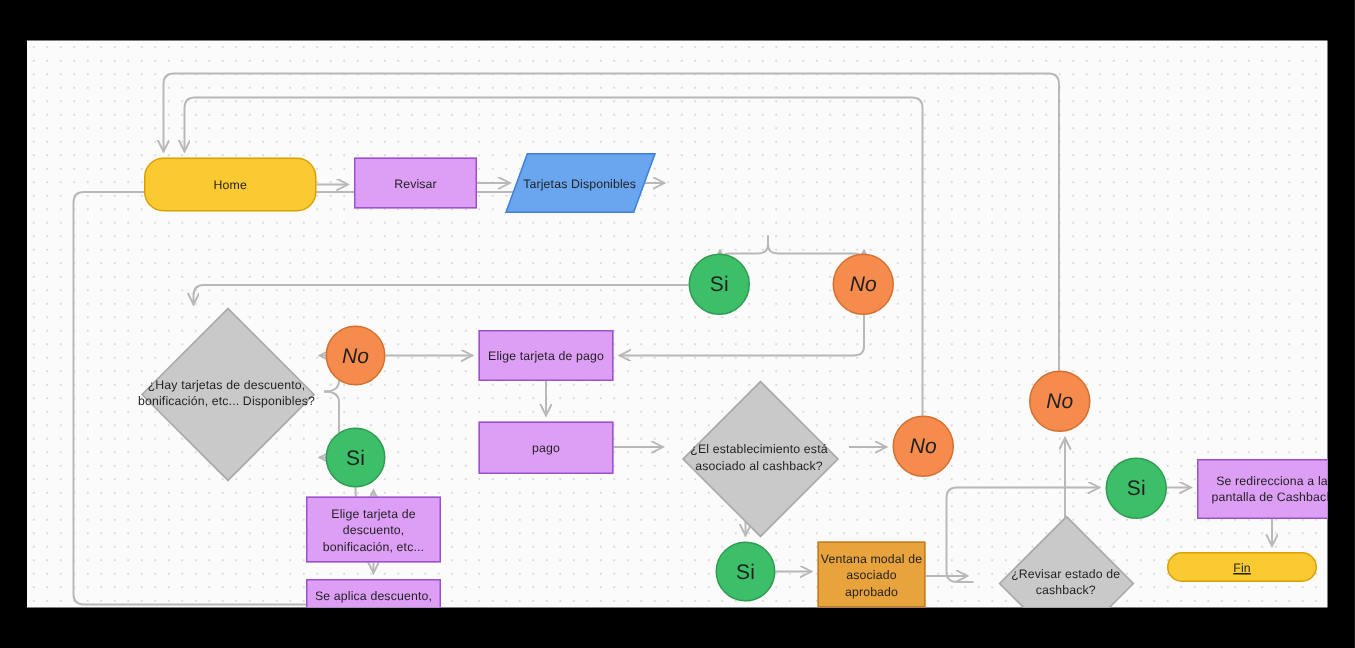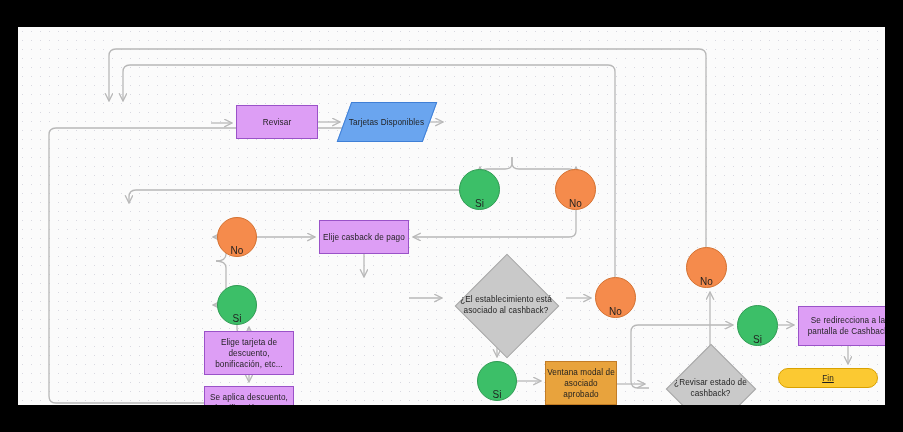--- a/index.html
+++ b/index.html
@@ -18,23 +18,23 @@
   .purple{border:1px solid #9a52c8;background:#dd9ef5;}
   .orangebox{border:1px solid #c27c26;background:#e8a33d;}
   .terminal{background:#fbc932;border:1px solid #d9a100;border-radius:13px;}
   .para{background:#6aa5ef;border:1px solid #3f7fd6;}
   .para .inner{transform:skewX(20deg);}
   .diamond{background:transparent;border:none;}
   .diamond .dshape{position:absolute;left:0;top:0;width:100%;height:100%;
         background:#c9c9c9;border:1px solid #a8a8a8;
         transform:rotate(45deg);}
   .diamond .dlabel{position:relative;z-index:2;padding:0 4px;}
-  .circ{border-radius:50%;font-size:10px;align-items:flex-end;}
+  .circ{border-radius:50%;font-size:14px;}
   .cyes{background:#3cbf68;border:1px solid #2e9b52;}
-  .cno{background:#f58b4c;border:1px solid #d4702f;}
+  .cno{background:#f58b4c;border:1px solid #d4702f;font-style:italic;}
 </style>
 </head>
 <body>
 
 <div id="stage">
   <div id="canvas">
 
     <svg id="edges" viewBox="0 0 867 378" xmlns="http://www.w3.org/2000/svg">
       <defs>
         <marker id="ar" markerWidth="7" markerHeight="7" refX="6" refY="3" orient="auto" markerUnits="strokeWidth">
@@ -88,51 +88,61 @@
         <path d="M631,361 L620,361 Q613,361 613,354 L613,305 Q613,298 620,298 L715,298"></path>
 
         <path d="M688,220 L688,29 Q688,22 681,22 L98,22 Q91,22 91,29 L91,74"></path>
 
         <path d="M760,298 L776,298"></path>
 
         <path d="M830,319 L830,337"></path>
       </g>
     </svg>
 
+    <div class="node terminal" style="left:78px;top:78px;width:115px;height:36px;">
+      <span>Home</span>
+    </div>
 
     <div class="node purple" style="left:218px;top:78px;width:82px;height:34px;">
       <span>Revisar</span>
     </div>
 
     <div class="node para" style="left:326px;top:75px;width:86px;height:40px;transform:skewX(-20deg);">
       <span class="inner">Tarjetas Disponibles</span>
     </div>
 
 
     <div class="node circ cyes" style="left:441px;top:142px;width:41px;height:41px;">
       <span>Si</span>
     </div>
 
     <div class="node circ cno" style="left:537px;top:142px;width:41px;height:41px;">
       <span>No</span>
     </div>
 
+    <div class="node diamond" style="left:68px;top:178px;width:130px;height:113px;">
+      <div class="dshape" style="width:80px;height:80px;left:25px;top:17px;"></div>
+      <span class="dlabel">¿Hay tarjetas de descuento, bonificación, etc... Disponibles?</span>
+    </div>
 
     <div class="node circ cno" style="left:199px;top:190px;width:40px;height:40px;">
       <span>No</span>
     </div>
 
     <div class="node circ cyes" style="left:199px;top:258px;width:40px;height:40px;">
       <span>Si</span>
     </div>
 
     <div class="node purple" style="left:301px;top:193px;width:90px;height:34px;">
-      <span>Elije casback de pago</span>
+      <span>Elige tarjeta de pago</span>
     </div>
 
+    <div class="node purple" style="left:301px;top:254px;width:90px;height:35px;">
+      <span>pago</span>
+    </div>
 
     <div class="node purple" style="left:186px;top:304px;width:90px;height:44px;">
       <span>Elige tarjeta de descuento, bonificación, etc...</span>
     </div>
 
     <div class="node purple" style="left:186px;top:359px;width:90px;height:34px;">
       <span>Se aplica descuento, bonificación, etc...</span>
     </div>
 
     <div class="node diamond" style="left:428px;top:232px;width:120px;height:91px;">

